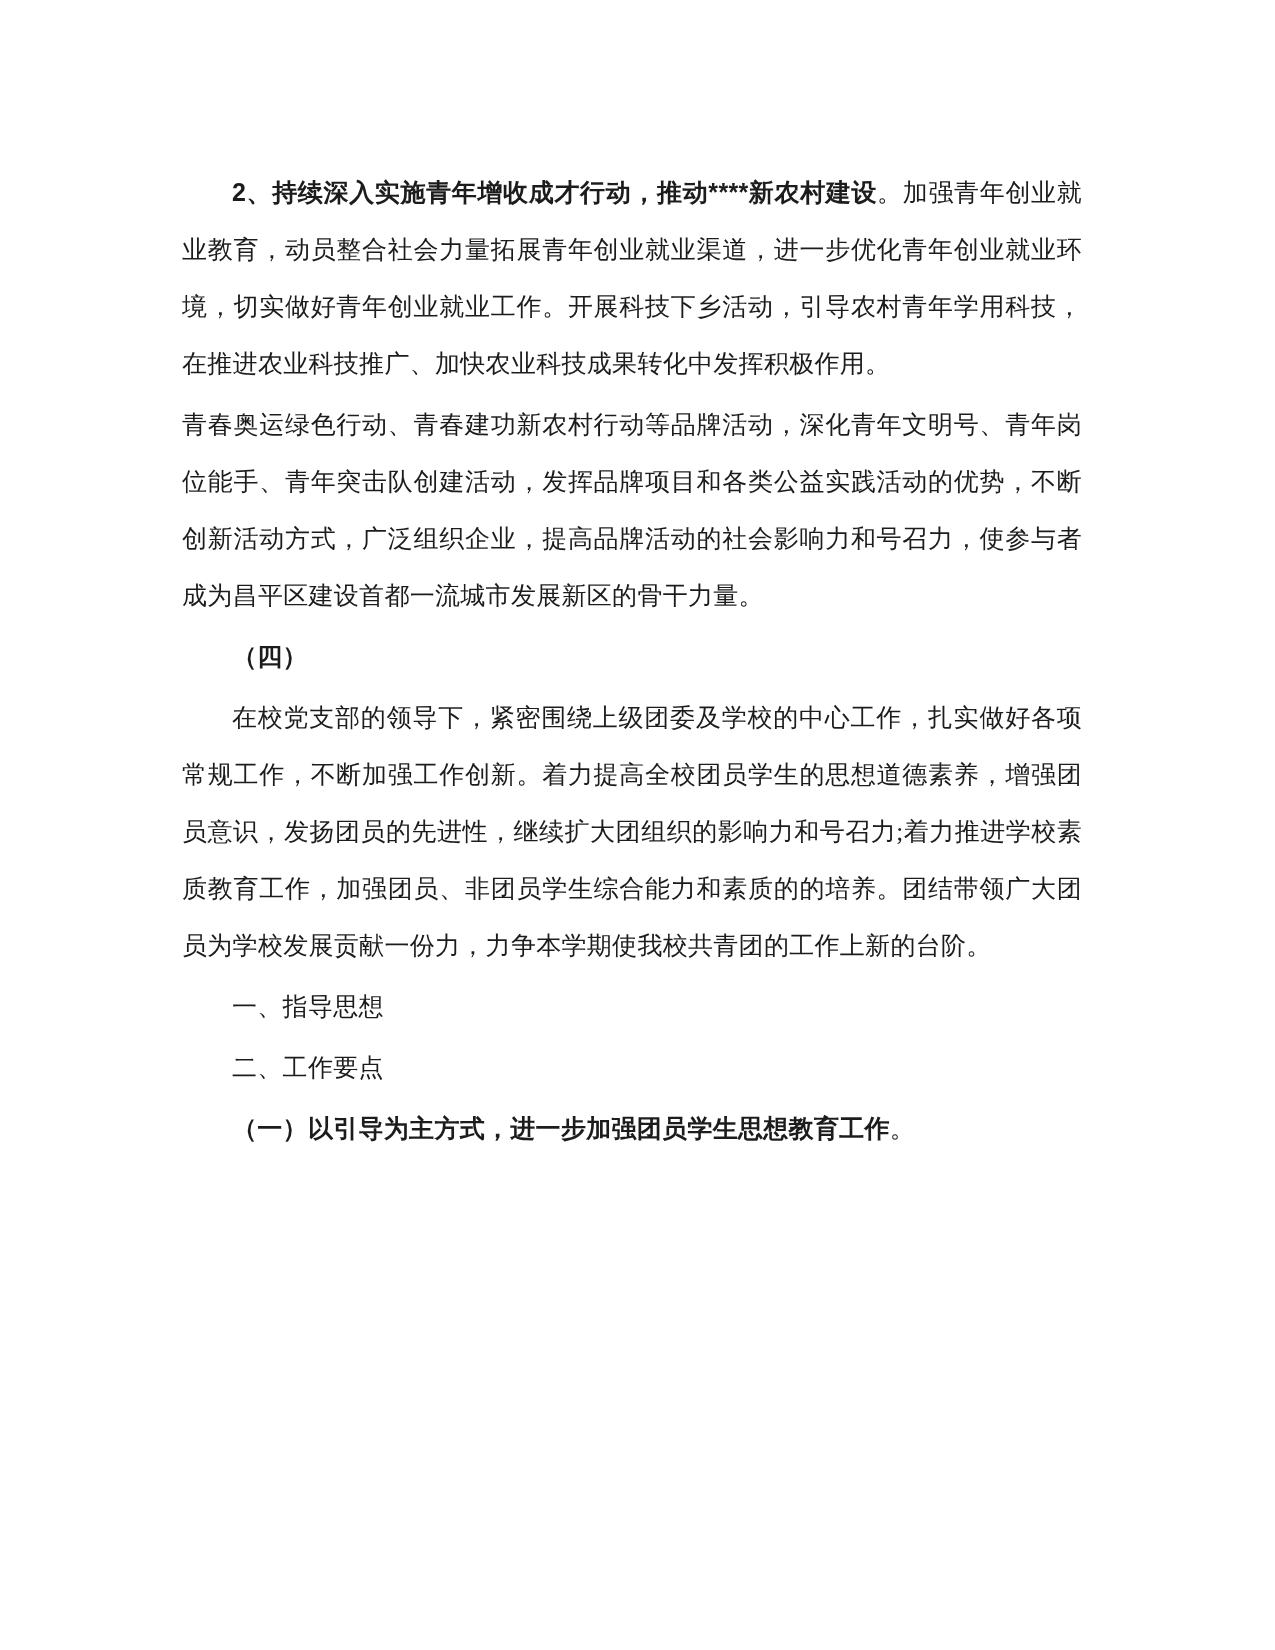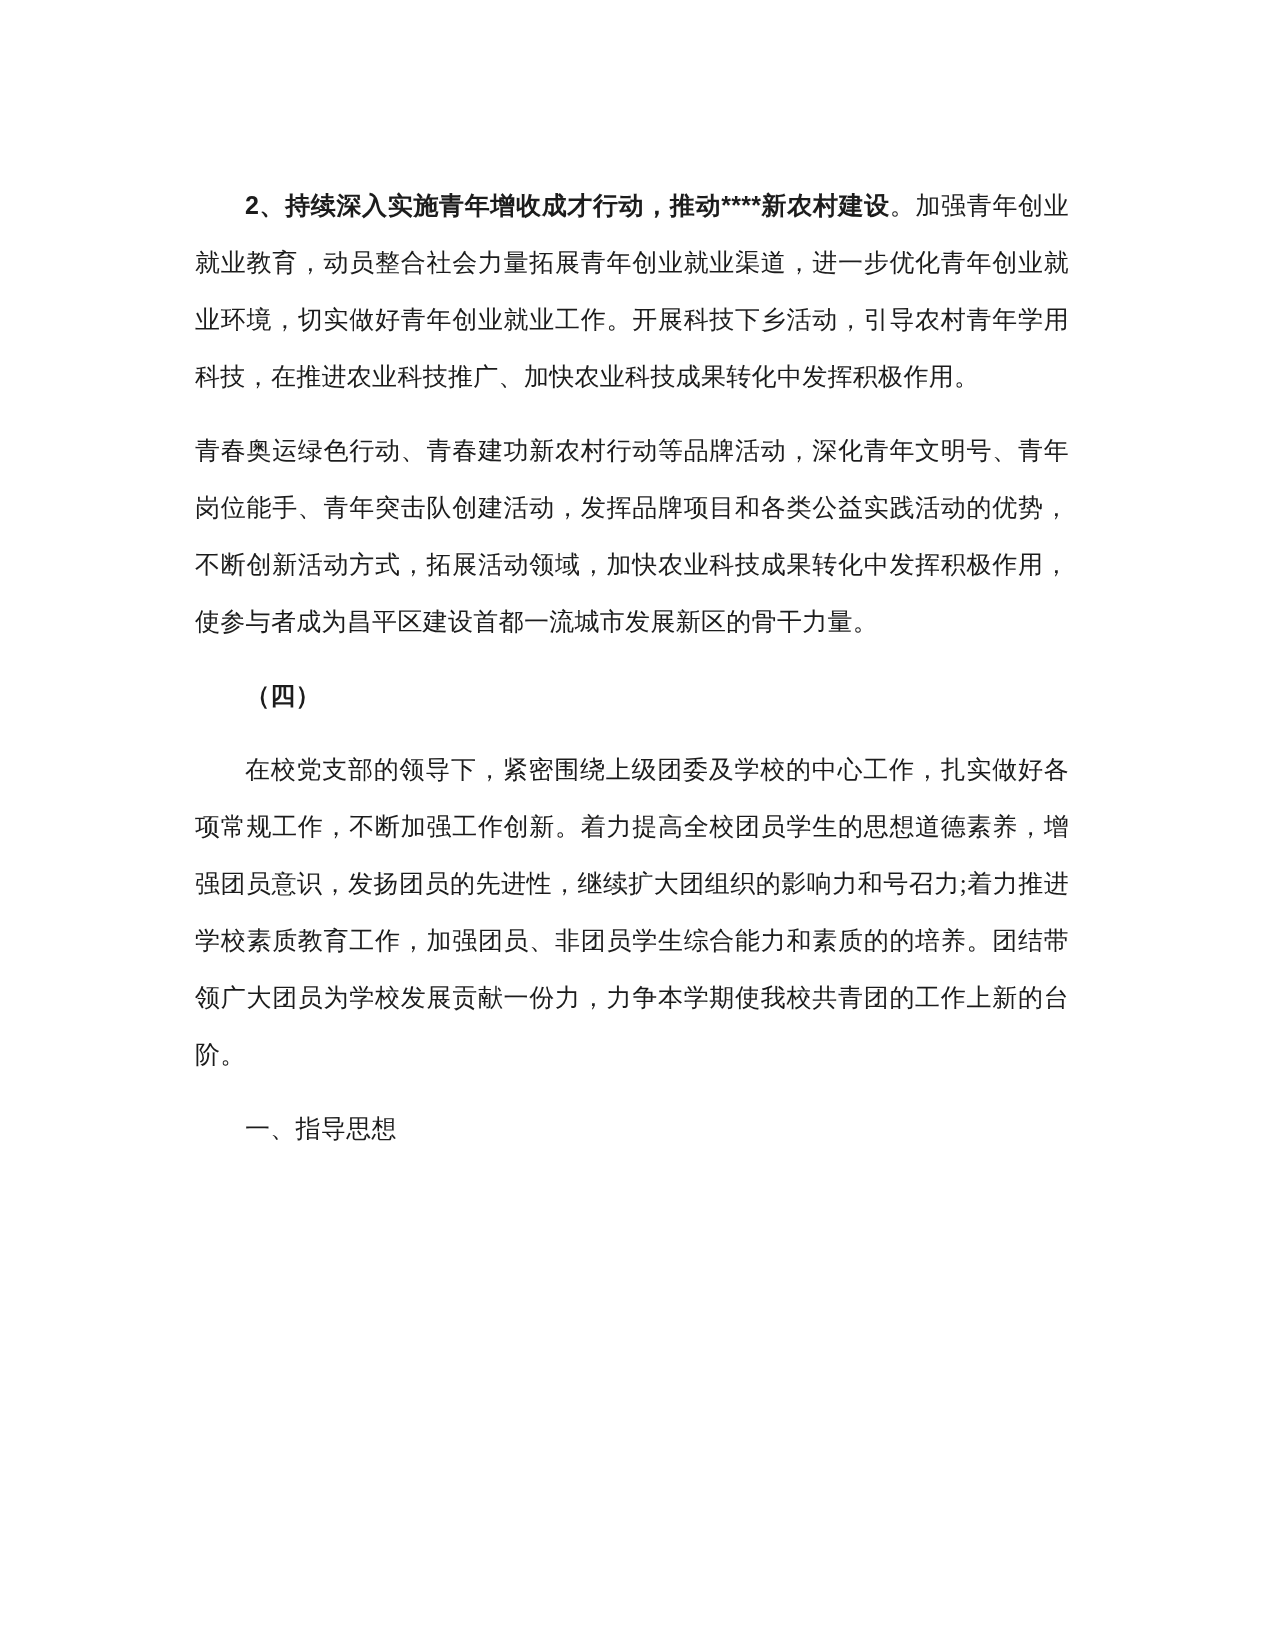--- a/index.html
+++ b/index.html
@@ -12,37 +12,39 @@
     font-family: "Liberation Serif", "DejaVu Serif", serif;
     color: #1c1c1c;
   }
   .doc {
     position: absolute;
     left: 178px;
     top: 160px;
     width: 908px;
   }
   .para {
-    margin: 17px;
+    margin: 4px;
     font-size: 25px;
     line-height: 57px;
     letter-spacing: 0.3px;
     text-align: justify;
     word-break: break-all;
   }
   .para.indent { text-indent: 2em; }
   .bold {
     font-weight: bold;
     font-family: "Liberation Sans", "DejaVu Sans", sans-serif;
   }
 </style>
 </head>
 <body>
 
 <div class="page">
   <div class="doc">
       <p class="para indent"><span class="bold">2、持续深入实施青年增收成才行动，推动****新农村建设</span><span>。加强青年创业就业教育，动员整合社会力量拓展青年创业就业渠道，进一步优化青年创业就业环境，切实做好青年创业就业工作。开展科技下乡活动，引导农村青年学用科技，在推进农业科技推广、加快农业科技成果转化中发挥积极作用。</span></p>
-      <p class="para"><span>青春奥运绿色行动、青春建功新农村行动等品牌活动，深化青年文明号、青年岗位能手、青年突击队创建活动，发挥品牌项目和各类公益实践活动的优势，不断创新活动方式，拓展活动领域，加快农业科技成果转化中发挥积极作用，使参与者成为昌平区建设首都一流城市发展新区的骨干力量。</span></p>
+      <p class="para"><span>青春奥运绿色行动、青春建功新农村行动等品牌活动，深化青年文明号、青年岗位能手、青年突击队创建活动，发挥品牌项目和各类公益实践活动的优势，不断创新活动方式，广泛组织企业，提高品牌活动的社会影响力和号召力，使参与者成为昌平区建设首都一流城市发展新区的骨干力量。</span></p>
       <p class="para indent"><span class="bold">（四）</span></p>
       <p class="para indent"><span>在校党支部的领导下，紧密围绕上级团委及学校的中心工作，扎实做好各项常规工作，不断加强工作创新。着力提高全校团员学生的思想道德素养，增强团员意识，发扬团员的先进性，继续扩大团组织的影响力和号召力;着力推进学校素质教育工作，加强团员、非团员学生综合能力和素质的的培养。团结带领广大团员为学校发展贡献一份力，力争本学期使我校共青团的工作上新的台阶。</span></p>
       <p class="para indent"><span>一、指导思想</span></p>
+      <p class="para indent"><span>二、工作要点</span></p>
+      <p class="para indent"><span class="bold">（一）以引导为主方式，进一步加强团员学生思想教育工作</span><span>。</span></p>
     </div>
 </div>
 
 </body></html>

